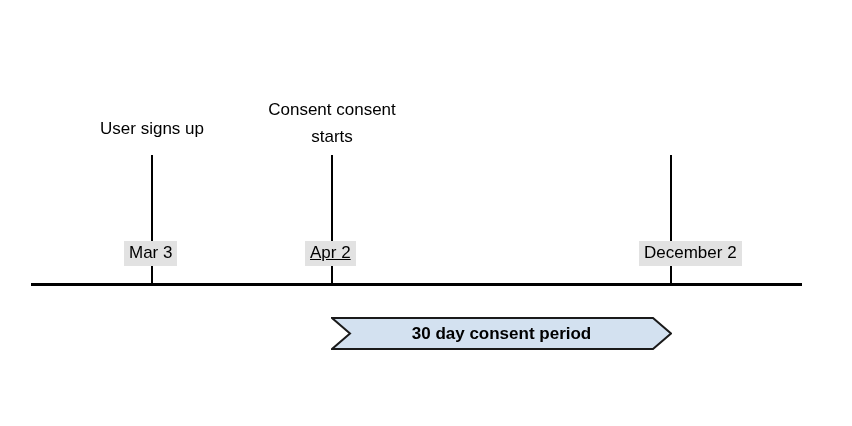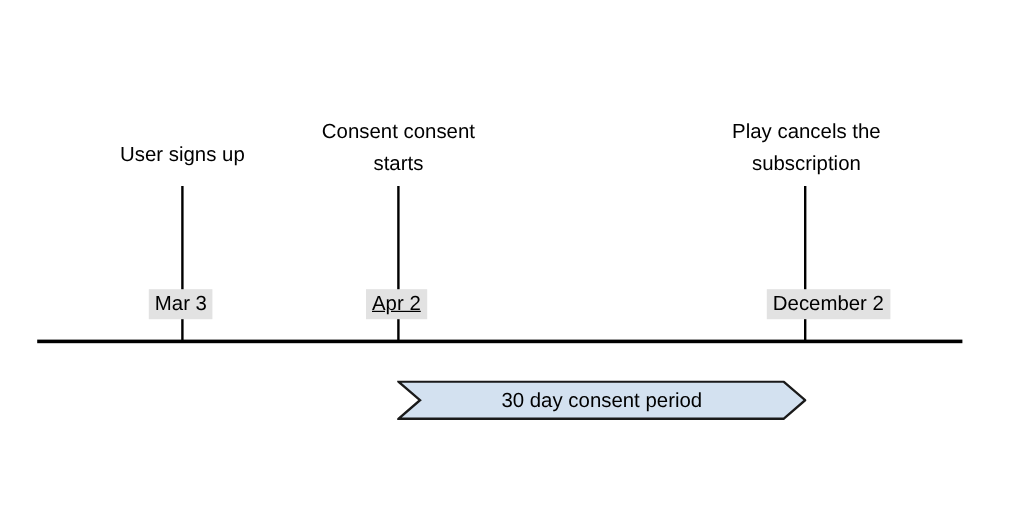--- a/index.html
+++ b/index.html
@@ -56,40 +56,39 @@
     top: 0;
     left: 0;
   }
   .period-banner-label {
     position: relative;
     font-size: 17px;
     line-height: 20px;
     color: #000000;
     white-space: nowrap;
     z-index: 2;
+    font-weight: bold;
   }
 </style>
 </head>
 <body>
 
 <div id="diagram">
 
   <div class="axis-line" style="left:31px; top:283px; width:771px; height:3px;"></div>
 
   <div class="event-caption" style="left:52px; top:115px; width:200px;">User signs up</div>
   <div class="tick-line" style="left:151px; top:155px; height:130px;"></div>
   <div class="date-chip" style="left:124px; top:241px;">Mar 3</div>
 
   <div class="event-caption" style="left:232px; top:96px; width:200px;">Consent consent
 starts</div>
   <div class="tick-line" style="left:331px; top:155px; height:130px;"></div>
   <div class="date-chip" style="left:305px; top:241px;text-decoration:underline;">Apr 2</div>
 
-  <div class="event-caption" style="left:567px; top:96px; width:210px;">Play cancels the
-subscription</div>
   <div class="tick-line" style="left:670px; top:155px; height:130px;"></div>
   <div class="date-chip" style="left:639px; top:241px;">December 2</div>
 
   <div class="period-banner" style="left:331px; top:317px; width:341px; height:33px;">
     <svg width="341" height="33" viewBox="0 0 341 33">
       <polygon points="1,1 322,1 340,16.5 322,32 1,32 19,16.5" fill="#d3e1f0" stroke="#1a1a1a" stroke-width="2" stroke-linejoin="miter"></polygon>
     </svg>
     <span class="period-banner-label">30 day consent period</span>
   </div>
 

